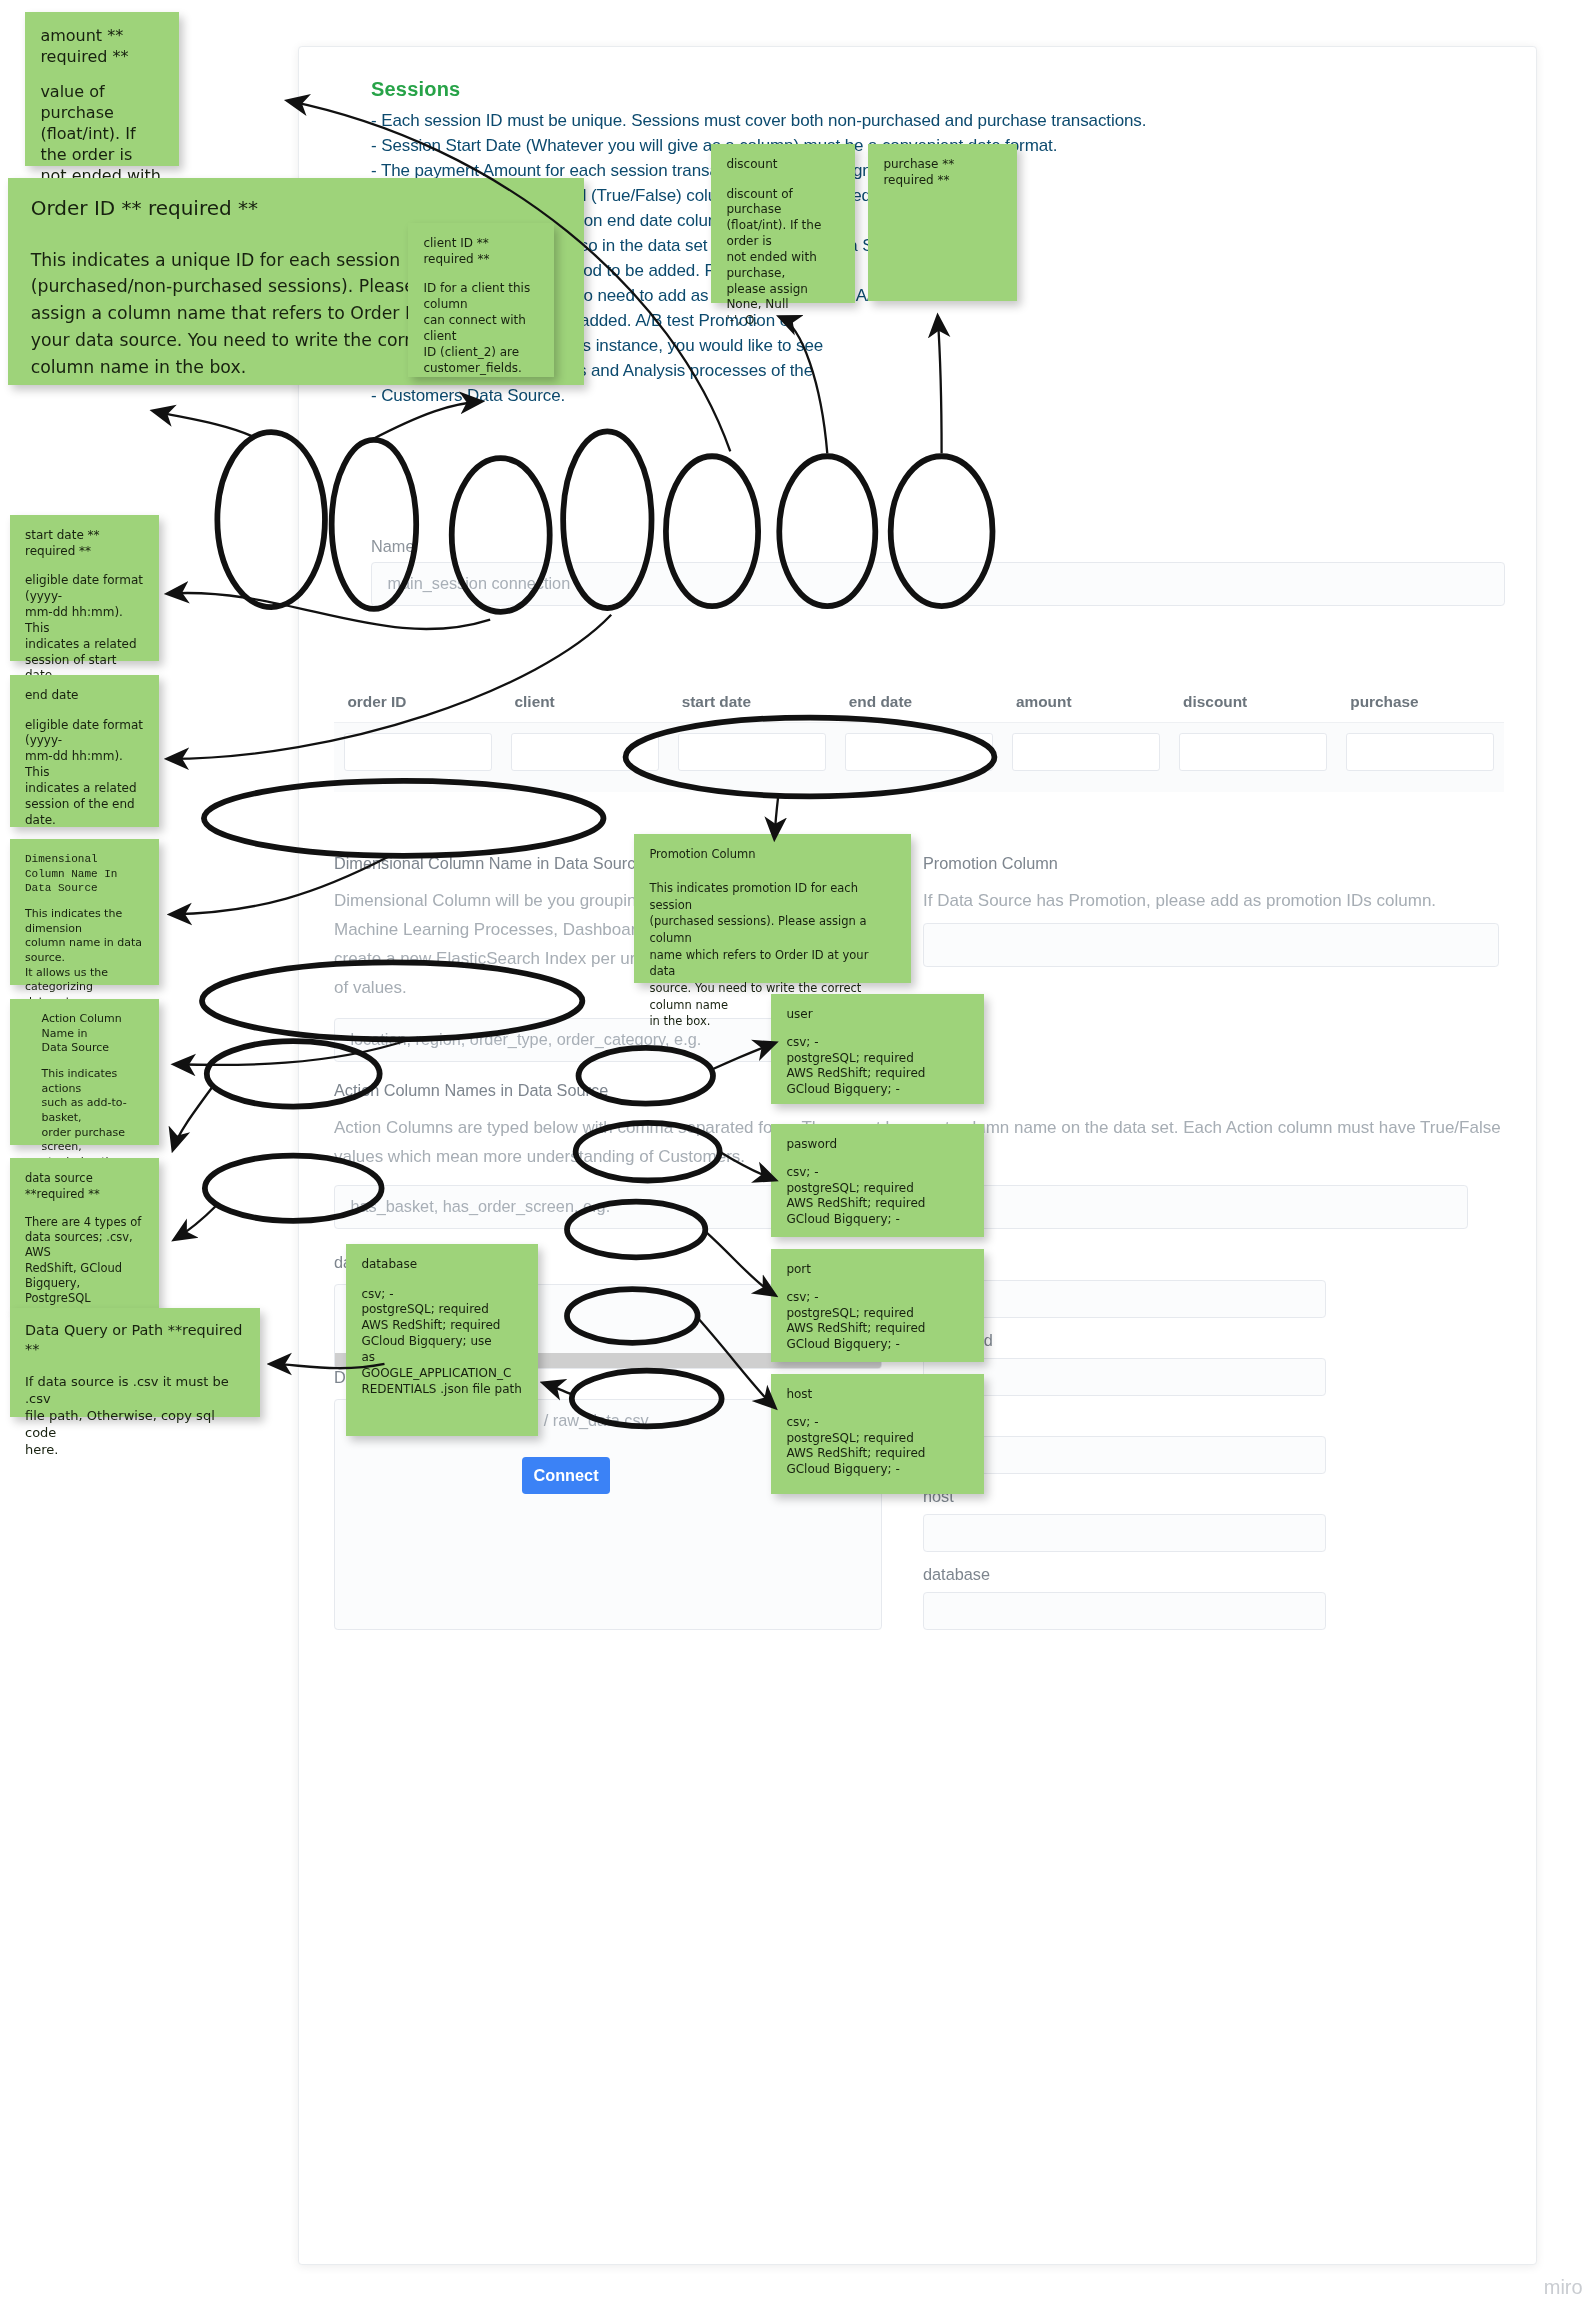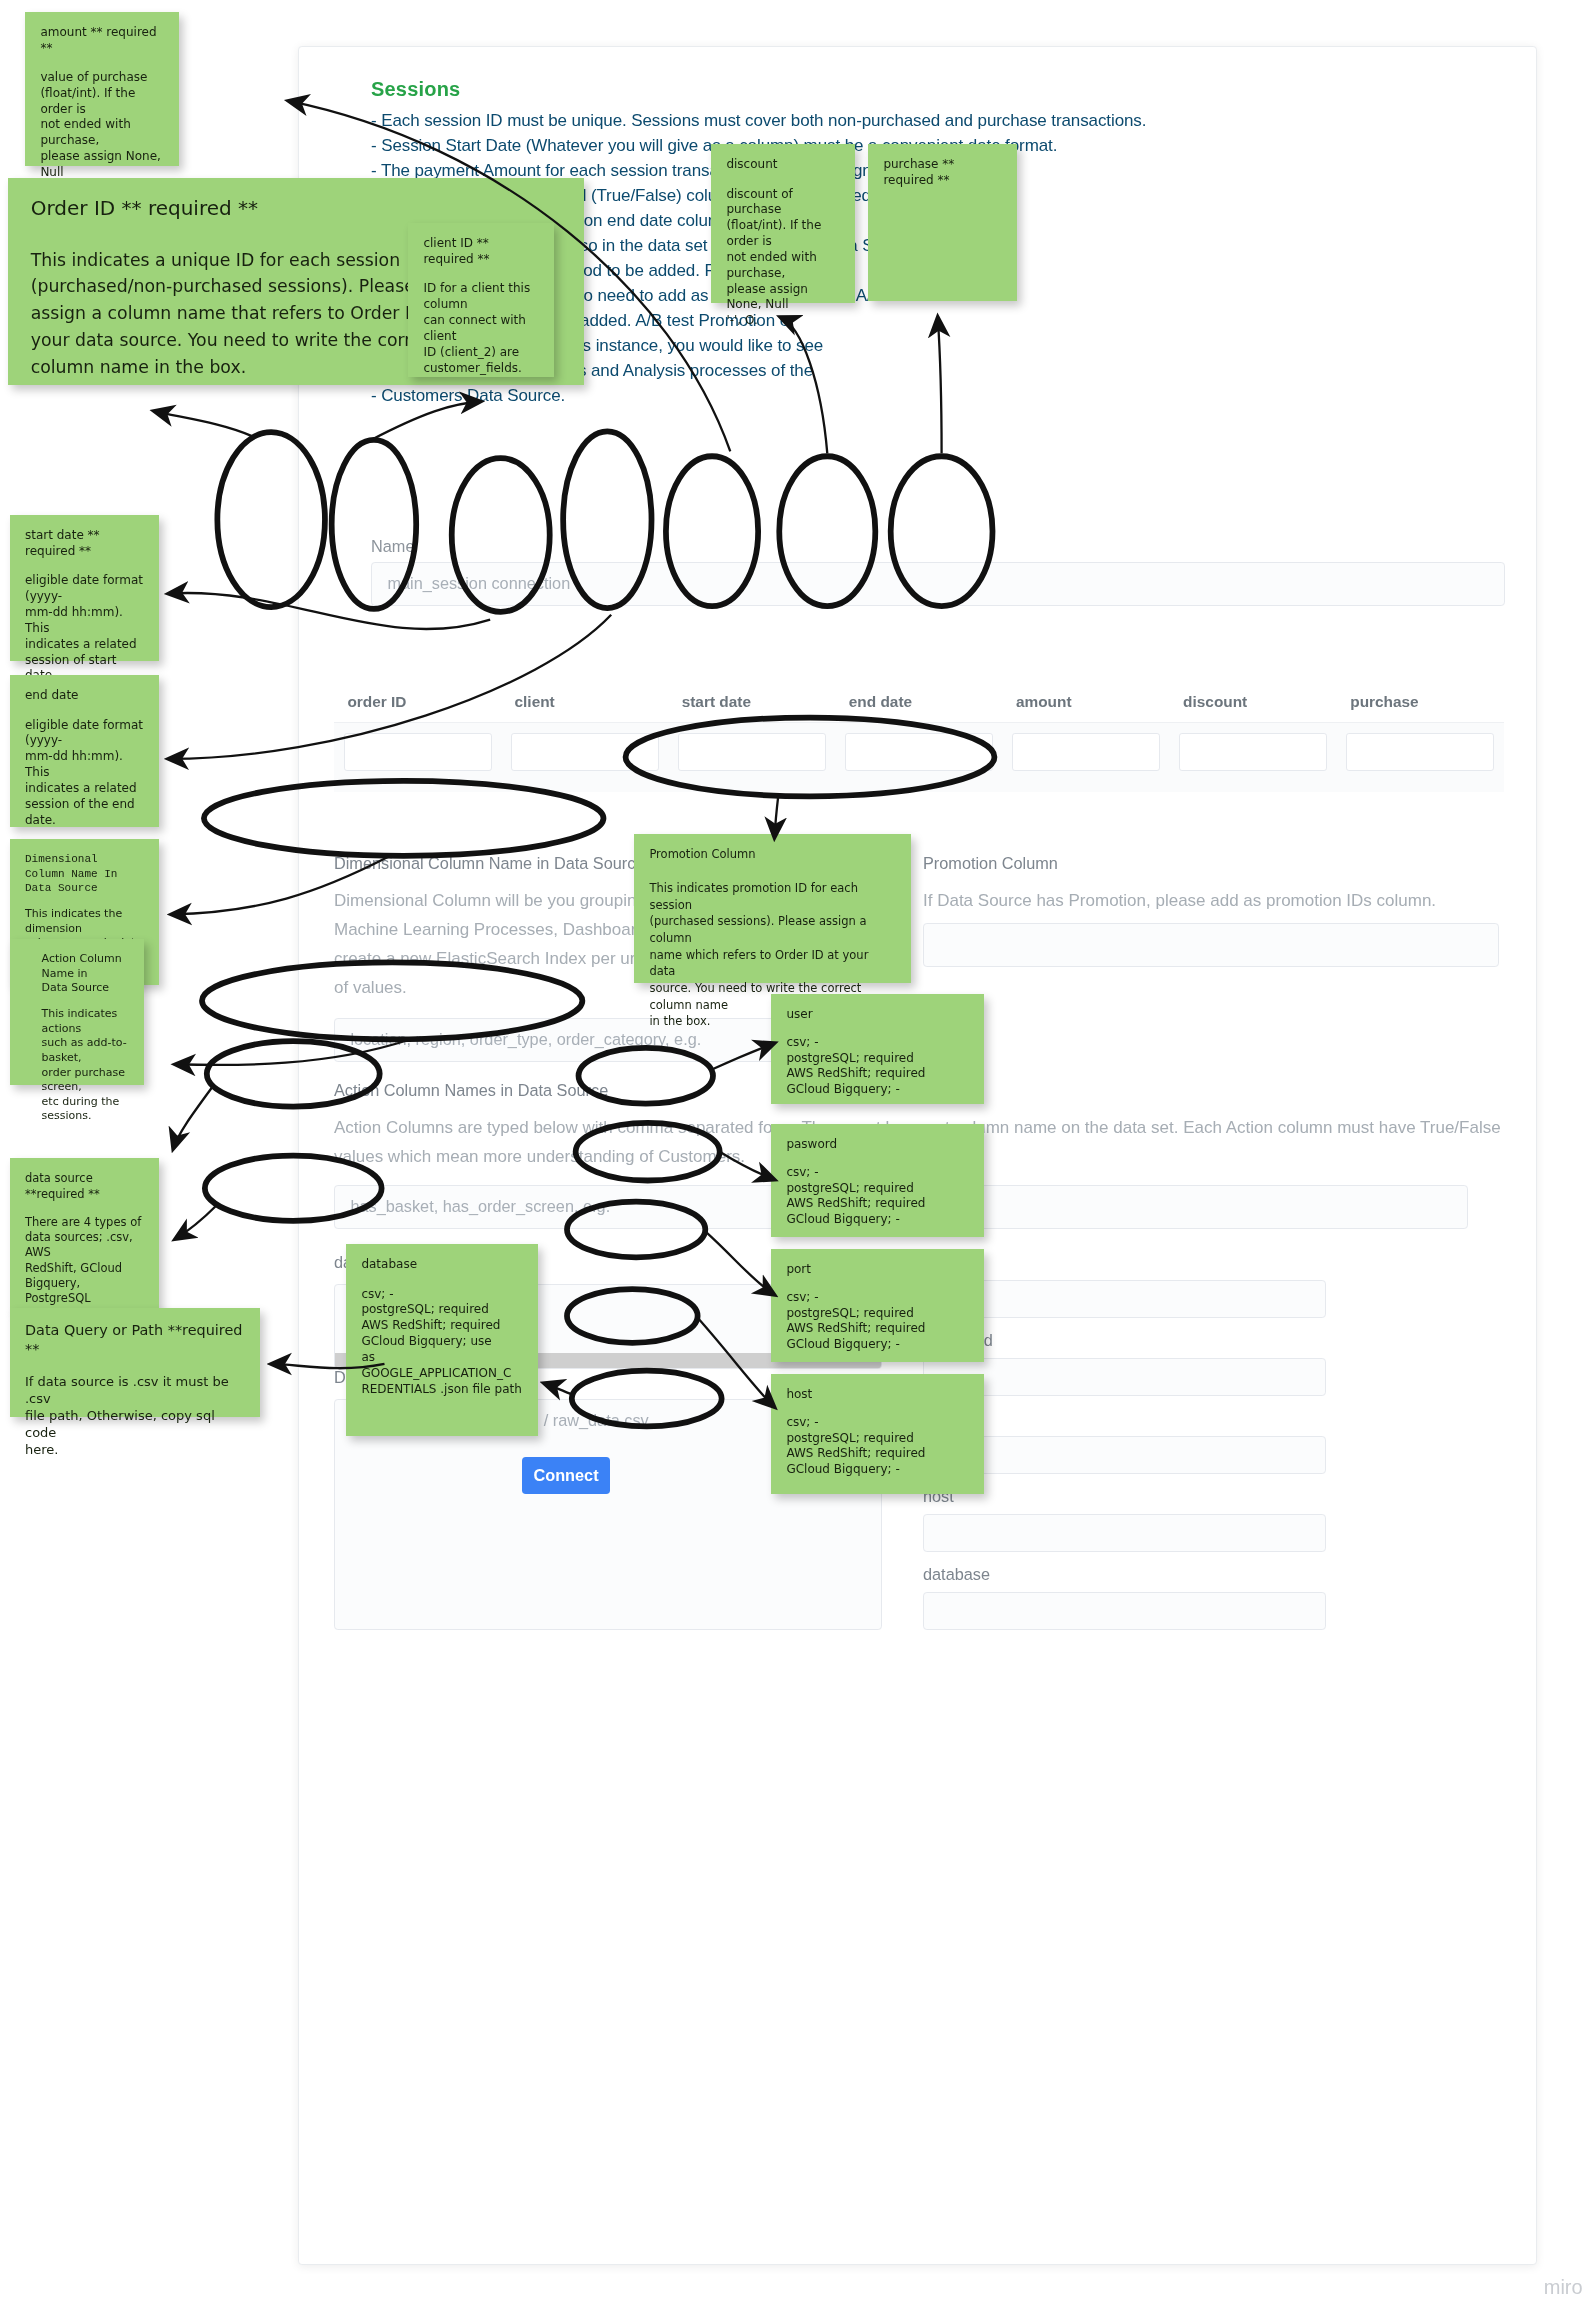--- a/index.html
+++ b/index.html
@@ -203,21 +203,21 @@
     </div>
     <div>
       <div class="label-strong" style="margin-bottom:7.7px;">database</div>
       <div class="txt-input small blank" style="width:403px;"></div>
     </div>
   </div>
 
   <div class="connect-btn">Connect</div>
 </div>
 
-<div class="note" style="left:25px; top:11.5px; width:154px; height:154px; font-size:12px;">
+<div class="note" style="left:25px; top:11.5px; width:154px; height:154px; font-size:16px;">
   <span class="nt">amount ** required **</span>
   <span class="nb">value of purchase
 (float/int). If the order is
 not ended with purchase,
 please assign None, Null
 '-'.</span>
 </div>
 
 <div class="note" style="left:7.7px; top:178px; width:576px; height:207px; font-size:17.3px; padding:17.3px 23px;">
   <span class="nt" style="font-size:20px; margin-bottom:25px;">Order ID ** required **</span>
@@ -267,21 +267,21 @@
 
 <div class="note" style="left:9.6px; top:839px; width:149px; height:146px; font-size:11px;">
   <span class="nt" style="white-space:pre-line; margin-bottom:11.5px;font-family:Liberation Mono, monospace;">Dimensional Column Name In
 Data Source</span>
   <span class="nb">This indicates the dimension
 column name in data source.
 It allows us the categorizing
 data set.</span>
 </div>
 
-<div class="note" style="left:9.6px; top:939px; width:134px; height:146px; font-size:11px;padding-left:32px;">
+<div class="note" style="left:9.6px; top:999px; width:149px; height:146px; font-size:11px;padding-left:32px;">
   <span class="nt" style="white-space:pre-line; margin-bottom:11.5px;">Action Column Name in
 Data Source</span>
   <span class="nb">This indicates actions
 such as add-to-basket,
 order purchase screen,
 etc during the sessions.</span>
 </div>
 
 <div class="note" style="left:9.6px; top:1158px; width:149px; height:153px; font-size:11.5px;">
   <span class="nt">data source **required **</span>

